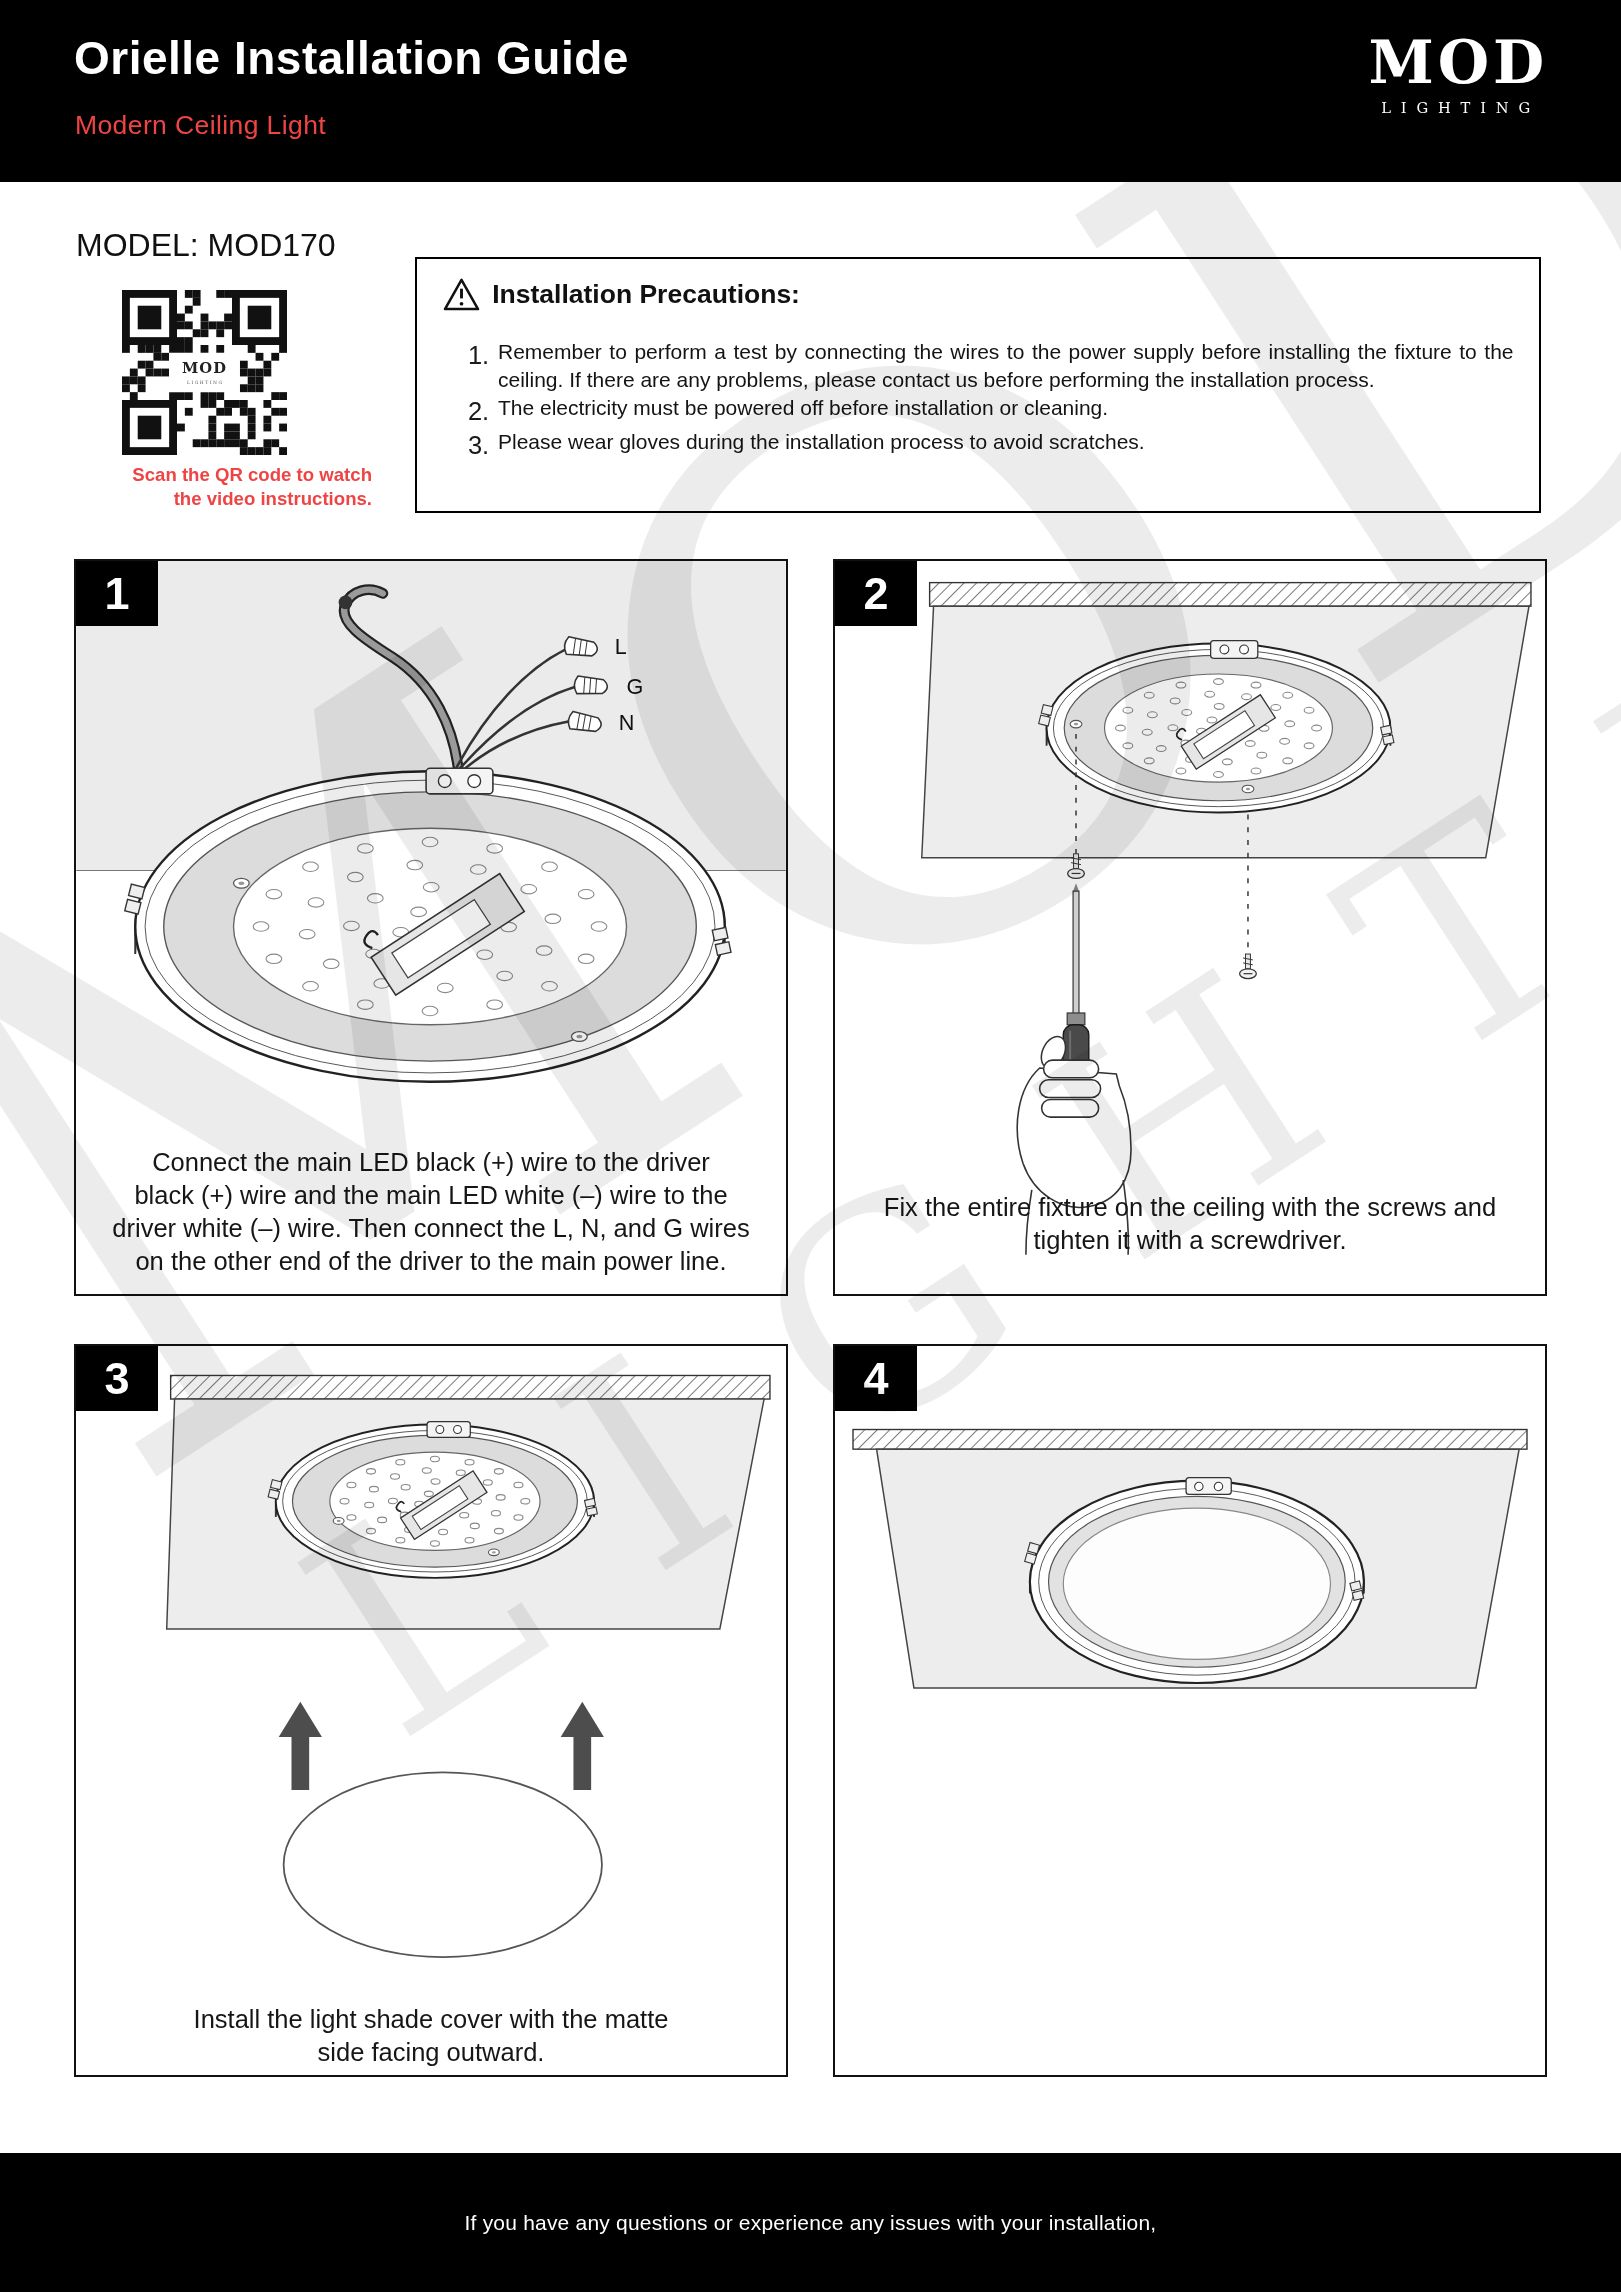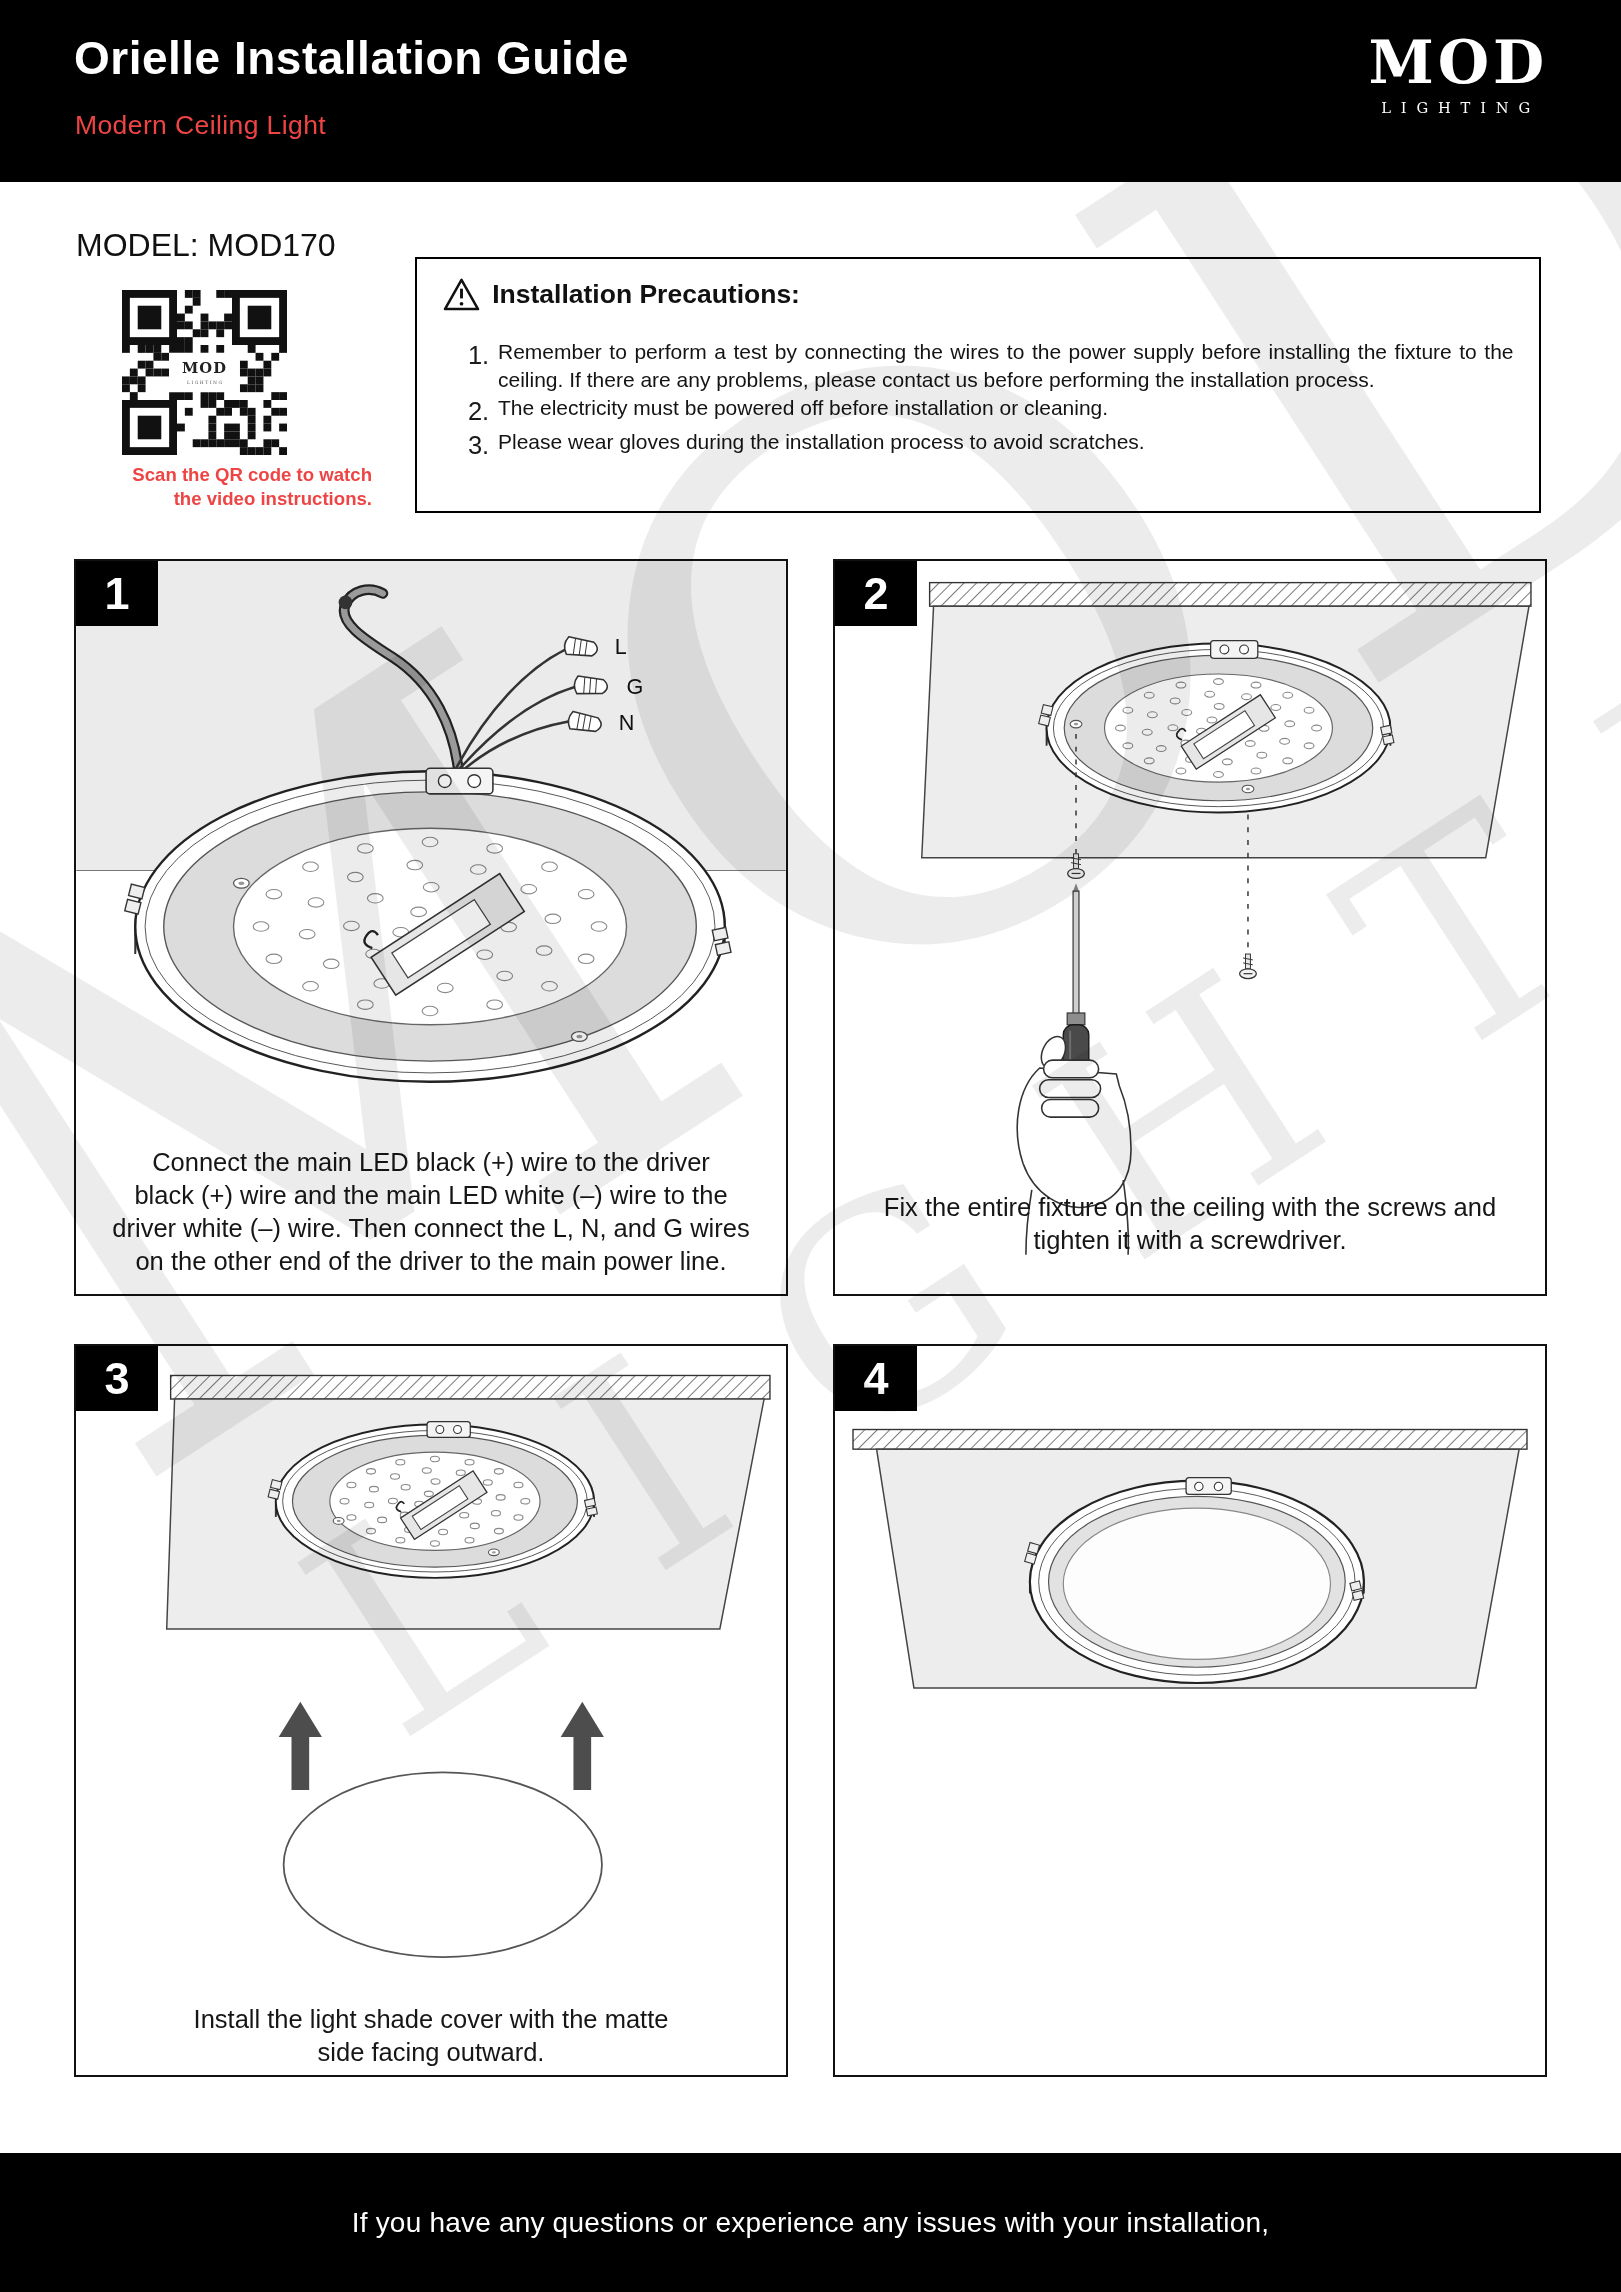--- a/index.html
+++ b/index.html
@@ -38,21 +38,21 @@
   .panel-caption{position:absolute;left:0;width:100%;text-align:center;font-size:25.5px;line-height:1.3;
                  color:#161616;white-space:pre-line;z-index:4;}
   .cap1{bottom:15.7px;}
   .cap2{bottom:37px;}
   .cap3{bottom:6px;}
   .wire-label{font-family:"Liberation Sans",sans-serif;font-size:22px;fill:#111;}
 
   
   .footer{position:absolute;left:0;top:2153px;width:1621px;height:139px;background:#000;z-index:40;
           display:flex;flex-direction:column;align-items:center;justify-content:center;gap:6.9px;}
-  .footer div{color:#fff;font-size:28px;letter-spacing:0.2px;}
+  .footer div{color:#fff;font-size:21px;letter-spacing:0.2px;}
   .footer b{font-weight:700;}
 
   
   .watermark{position:absolute;left:-78px;top:421px;width:1784px;z-index:30;pointer-events:none;
              opacity:.07;color:#000;text-align:center;transform:rotate(-33deg);
              font-family:"DejaVu Serif",serif;}
   .wm1{font-size:765px;line-height:.9;letter-spacing:23.5px;}
   .wm2{font-size:284px;line-height:1.05;letter-spacing:116px;margin-top:29px;padding-left:98px;}
 </style>
 </head>

